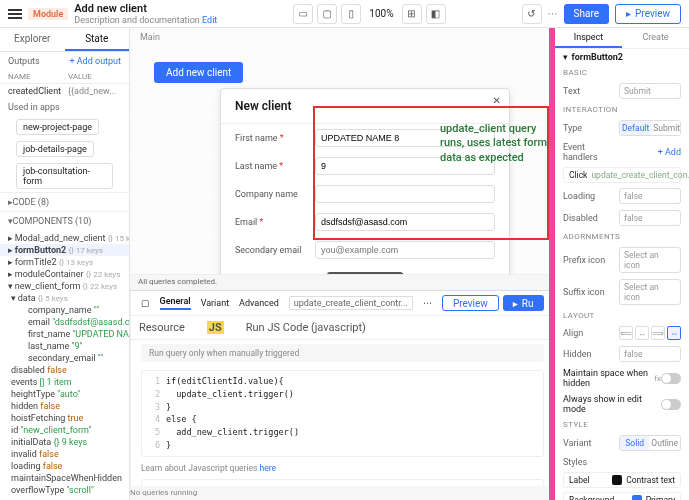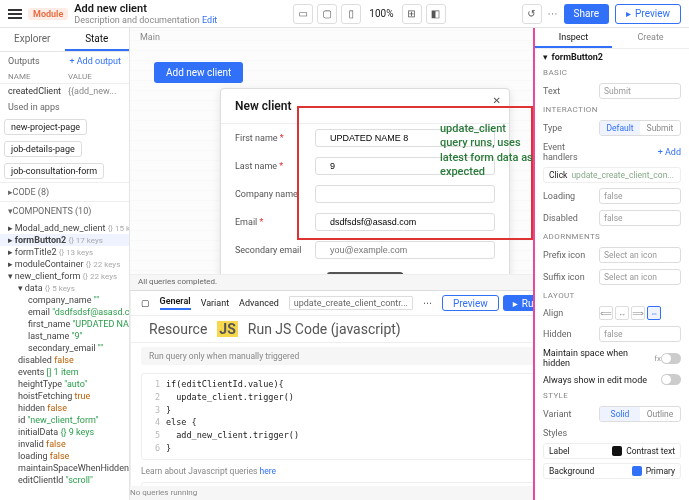--- a/index.html
+++ b/index.html
@@ -25,75 +25,75 @@
   .tabs{display:flex; border-bottom:1px solid #e4e4e4;}
   .tab{flex:1; text-align:center; padding:5px 0; font-size:10px; color:#666;}
   .tab.active{color:#111; border-bottom:2px solid #3170f9;}
   .section-hdr{display:flex; padding:4px 8px; font-size:9px; color:#666;}
   .section-hdr .add{color:#3170f9; margin-left:auto; font-size:9px;}
   .tblhdr{display:flex; font-size:8px; color:#888; padding:2px 8px; border-bottom:1px solid #eee;}
   .tblhdr span:first-child{flex:0 0 60px;}
   .row{display:flex; padding:2px 8px; font-size:9px;}
   .row span:first-child{flex:0 0 60px; color:#333;}
   .row span:nth-child(2){color:#888;}
-  .pill-row{padding:2px 4px;}
+  .pill-row{padding:2px 16px;}
   .pill{border:1px solid #ddd; border-radius:3px; padding:2px 6px; font-size:9px; display:inline-block; margin:1px 0;}
   .codehdr{display:flex; align-items:center; padding:4px 8px; font-size:9px; color:#666; border-top:1px solid #eee;}
   .tree{overflow:auto; font-size:9px; padding:2px 0; flex:1;}
   .tree-item{padding:1px 8px; white-space:nowrap; color:#444;}
   .tree-item .meta{color:#aaa; font-size:8px;}
-  .tree-item.lv1{padding-left:18px;}
+  .tree-item.lv1{padding-left:11px;}
   .tree-item.lv2{padding-left:28px;}
   .tree-item .v{color:#2a9d4a;}
   .tree-item .vb{color:#b85c00;}
   .footer{display:flex; border-top:1px solid #eee;}
   .foot-btn{flex:1; text-align:center; font-size:9px; padding:3px; color:#666;}
   .foot-btn.prod{background:#15a36a; color:#fff; border-radius:3px;}
 
   .canvas{flex:1; position:relative; background:repeating-linear-gradient(0deg,#fcfcfc,#fcfcfc 9px,#f5f5f5 10px),repeating-linear-gradient(90deg,#fcfcfc,#fcfcfc 9px,#f5f5f5 10px); overflow:hidden;}
   .crumb{position:absolute; top:4px; left:10px; font-size:9px; color:#888;}
   .card-btn{position:absolute; top:34px; left:24px; background:#3170f9; color:#fff; padding:5px 12px; border-radius:3px; font-size:10px;}
   .modal{position:absolute; top:60px; left:90px; width:290px; background:#fff; border:1px solid #ddd; border-radius:4px; box-shadow:0 2px 8px rgba(0,0,0,0.1);}
   .modal .close{position:absolute; top:6px; right:8px; color:#555;}
   .modal h3{padding:10px 14px; font-size:12px; font-weight:600; border-bottom:1px solid #eee;}
   .frow{display:flex; align-items:center; padding:5px 14px; font-size:9px;}
   .frow label{flex:0 0 80px; color:#555;}
-  .frow input{flex:1; border:1px solid #ddd; border-radius:3px; padding:3px 14px; font-size:9px;}
+  .frow input{flex:1; border:1px solid #ddd; border-radius:3px; padding:3px 5px; font-size:9px;}
   .frow .req{color:#d33;}
   .sel-box{position:absolute; left:188px; top:200px; width:92px; height:42px; border:1px dashed #3170f9;}
   .sel-tag{position:absolute; left:234px; top:193px; background:#3170f9; color:#fff; font-size:8px; padding:1px 4px; border-radius:2px;}
   .submit-btn{background:#3170f9; color:#fff; padding:5px 20px; border-radius:3px; font-size:10px; margin:8px auto 12px; display:block; width:fit-content;}
 
   .annot{position:absolute; top:80px; right:2px; width:232px; height:130px; outline:2px solid #d33;}
   .annot-text{position:absolute; top:94px; left:310px; color:#2a7a3a; font-size:11px; line-height:1.3; font-weight:500;}
 
   .console{position:absolute; left:0; right:0; bottom:0; height:210px; background:#fff; border-top:1px solid #ddd; display:flex;}
   .qbar{position:absolute; left:0; right:0; top:-16px; height:16px; background:#f6f6f6; border-top:1px solid #eee; font-size:8px; color:#666; padding:2px 8px;}
   .qlist{width:118px; border-right:1px solid #eee; font-size:9px; overflow:auto;}
   .qlist-hdr{display:flex; padding:4px 6px; gap:4px; color:#888;}
   .qitem{display:flex; align-items:center; padding:3px 6px; gap:4px;}
   .qitem.active{background:#eaf1ff;}
   .qdot{width:6px;height:6px;border-radius:50%;background:#2a9d4a;}
   .qmain{flex:1; display:flex; flex-direction:column;}
   .qtabs{display:flex; gap:10px; padding:4px 10px; border-bottom:1px solid #eee; font-size:9px; align-items:center;}
   .qtabs .qt.active{font-weight:600; border-bottom:2px solid #3170f9; padding-bottom:2px;}
   .qtabs .sel{border:1px solid #ddd; padding:1px 4px; border-radius:1px; color:#666;}
   .qtabs .run{margin-left:auto; display:flex; gap:4px;}
-  .res-row{display:flex; gap:10px; padding:5px 18px; font-size:14px; color:#555; border-bottom:1px solid #eee;}
+  .res-row{display:flex; gap:22px; padding:5px 8px; font-size:11px; color:#555; border-bottom:1px solid #eee;}
   .res-row .jsicon{background:#f7d84c; padding:0 2px; font-weight:700;}
   .hint{margin:4px 10px; background:#f6f6f6; padding:4px 8px; font-size:8.5px; color:#888; border-radius:3px;}
   .codebox{margin:4px 10px; border:1px solid #eee; border-radius:3px; font-family:Menlo,monospace; font-size:8.5px; padding:4px; line-height:1.5;}
   .codebox .ln{display:flex;}
   .codebox .n{width:14px; color:#bbb; text-align:right; margin-right:6px;}
   .link{color:#3170f9;}
   .transf{margin:4px 10px; border:1px solid #eee; border-radius:3px; padding:5px 8px; font-size:9px;}
   .transf .en{color:#3170f9;}
   .status{position:absolute; bottom:0; left:0; right:0; height:14px; background:#f6f6f6; font-size:8px; color:#888; text-align:left; line-height:14px;}
 
-  .rightpane{width:156px; border-left:2px solid #ec4899; display:flex; flex-direction:column; font-size:9px; overflow:auto;}
+  .rightpane{width:140px; border-left:6px solid #ec4899; display:flex; flex-direction:column; font-size:9px; overflow:auto;}
   .rtabs{display:flex; border-bottom:1px solid #eee;}
   .rtab{flex:1; text-align:center; padding:4px; color:#888;}
   .rtab.active{color:#111; border-bottom:2px solid #3170f9;}
   .rrow{display:flex; align-items:center; padding:3px 8px;}
   .rrow.hdr{color:#888; font-size:8px; letter-spacing:0.4px; text-transform:uppercase;}
   .rrow label{flex:0 0 56px; color:#666;}
   .rrow .inp{flex:1; border:1px solid #ddd; border-radius:3px; padding:2px 4px; color:#999; font-size:8.5px;}
   .seg{display:flex; border:1px solid #ddd; border-radius:3px; overflow:hidden; flex:1;}
   .seg span{flex:1; text-align:center; padding:2px; font-size:8.5px; color:#888;}
   .seg span.on{background:#eef3ff; color:#3170f9;}
@@ -173,28 +173,28 @@
       <div class="tree-item lv1">▾ <span>data</span> <span class="meta">{} 5 keys</span></div>
       <div class="tree-item lv2"><span>company_name</span> <span class="v">""</span></div>
       <div class="tree-item lv2"><span>email</span> <span class="v">"dsdfsdsf@asasd.com"</span></div>
       <div class="tree-item lv2"><span>first_name</span> <span class="v">"UPDATED NAME 8"</span></div>
       <div class="tree-item lv2"><span>last_name</span> <span class="v">"9"</span></div>
       <div class="tree-item lv2"><span>secondary_email</span> <span class="v">""</span></div>
       <div id="props-mount">
           <div class="tree-item lv1"><span>disabled</span> <span class="vb">false</span></div>
           <div class="tree-item lv1"><span>events</span> <span class="v">[] 1 item</span></div>
           <div class="tree-item lv1"><span>heightType</span> <span class="v">"auto"</span></div>
+          <div class="tree-item lv1"><span>hidden</span> <span class="vb">false</span></div>
           <div class="tree-item lv1"><span>hoistFetching</span> <span class="vb">true</span></div>
-          <div class="tree-item lv1"><span>hidden</span> <span class="vb">false</span></div>
           <div class="tree-item lv1"><span>id</span> <span class="v">"new_client_form"</span></div>
           <div class="tree-item lv1"><span>initialData</span> <span class="v">{} 9 keys</span></div>
           <div class="tree-item lv1"><span>invalid</span> <span class="vb">false</span></div>
           <div class="tree-item lv1"><span>loading</span> <span class="vb">false</span></div>
           <div class="tree-item lv1"><span>maintainSpaceWhenHidden</span> </div>
-          <div class="tree-item lv1"><span>editClientId</span> <span class="v">"scroll"</span></div>
+          <div class="tree-item lv1"><span>overflowType</span> <span class="v">"scroll"</span></div>
         </div>
 
     </div>
   </div>
 
   <div class="canvas">
     <div class="crumb">Main</div>
     <div class="card-btn">Add new client</div>
     <div class="modal">
       <span class="close">✕</span>

